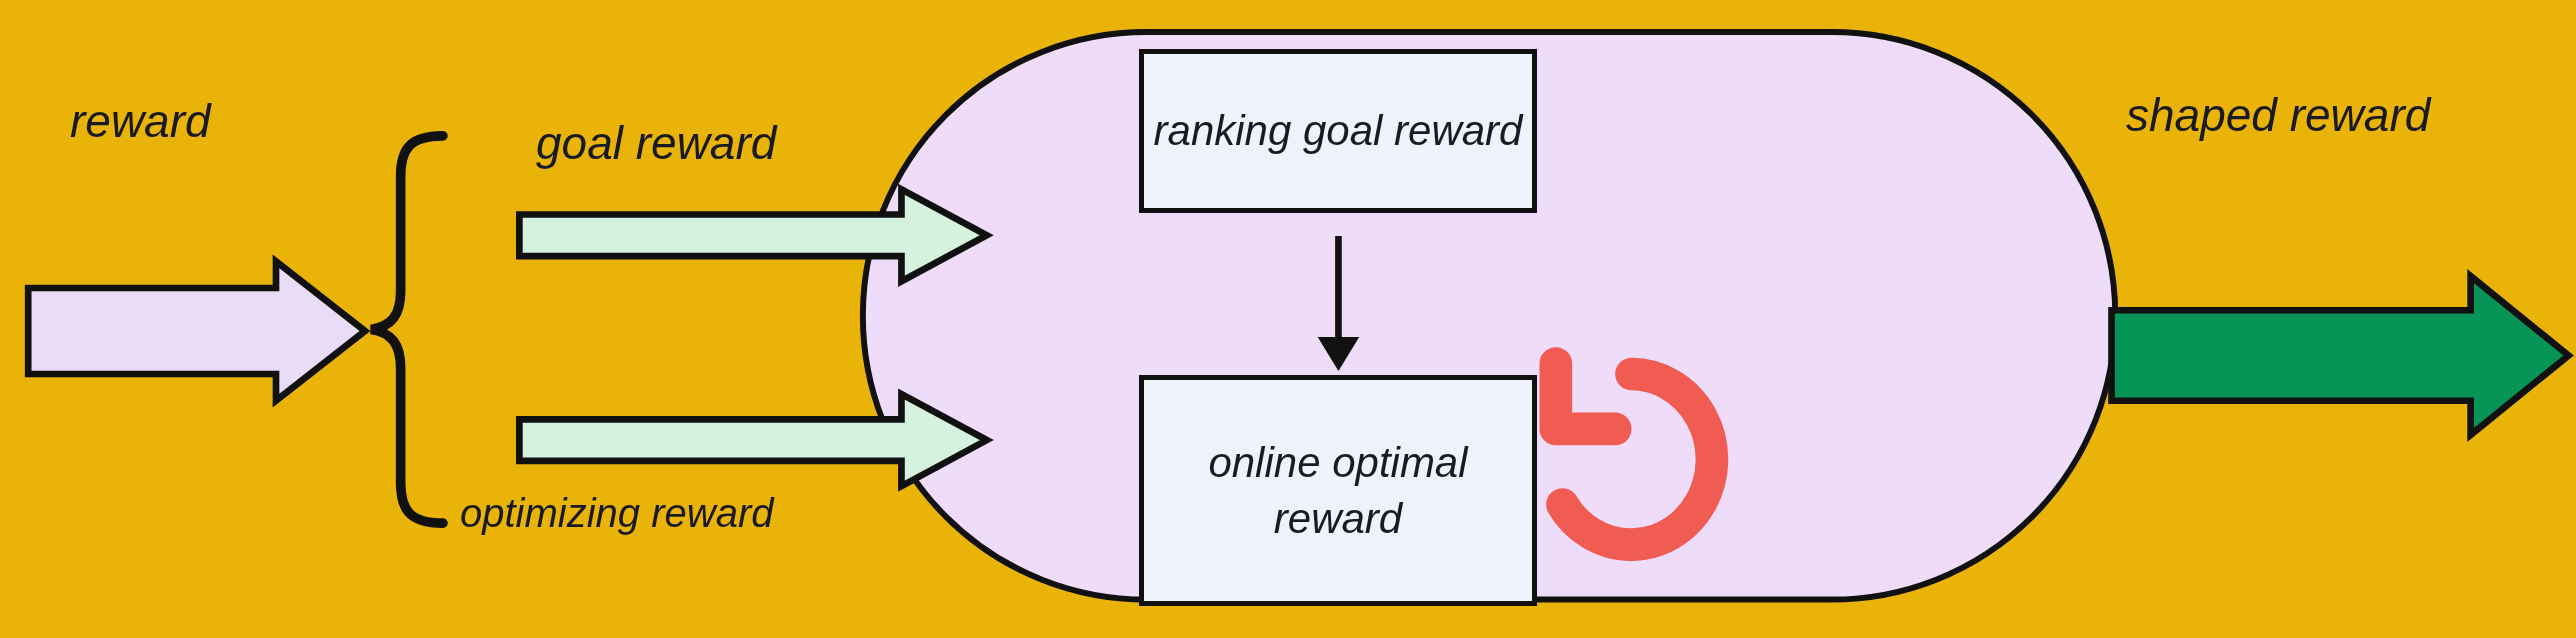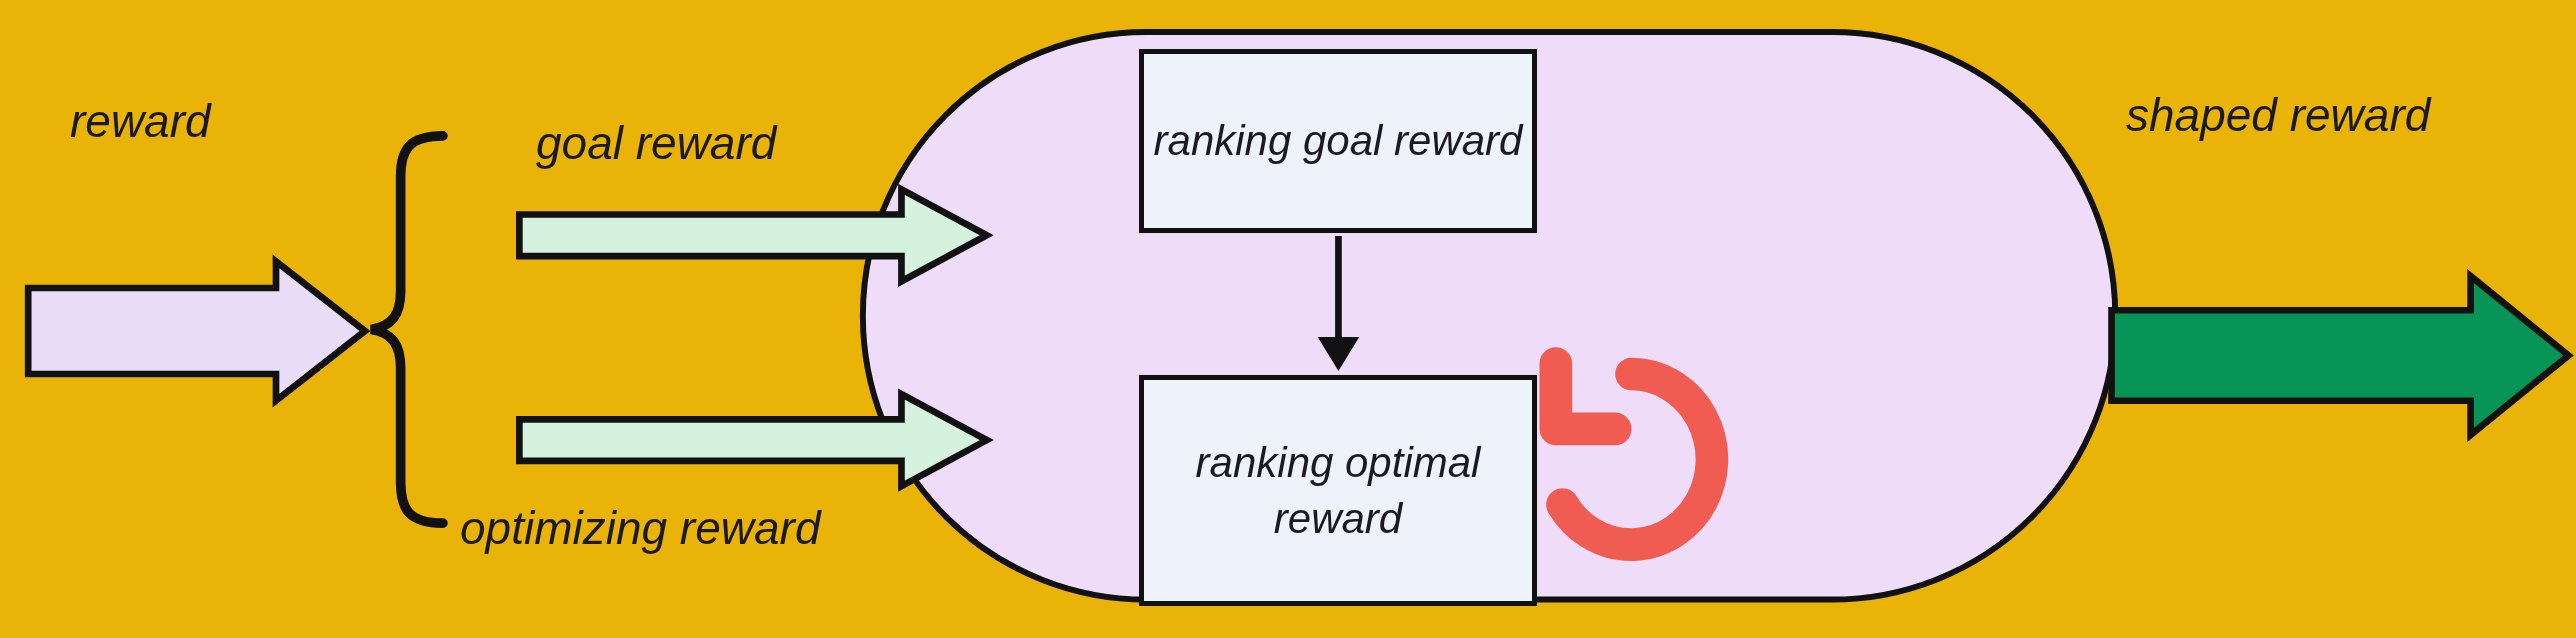--- a/index.html
+++ b/index.html
@@ -20,21 +20,21 @@
   }
   .lbl {
     position: absolute;
     color: #1a1a24;
     white-space: nowrap;
     line-height: 1.15;
     font-family: "Liberation Sans", sans-serif;
   }
   #label-reward        { left: 70px;   top: 95px; font-size: 46px; }
   #label-goal-reward   { left: 512px;  top: 117px; font-size: 46px; margin-left: 24px; }
-  #label-optimizing    { left: 460px;  top: 490px; font-size: 46px; margin-top: 12px; }
+  #label-optimizing    { left: 460px;  top: 490px; font-size: 40px; }
   #label-guiding       { left: 1364px; top: 266px; font-size: 39px; }
   #label-online        { left: 1740px; top: 415px; font-size: 40px; }
   #label-shaped-reward { left: 2126px; top: 89px; font-size: 46px; }
 
   .svg-layer {
     position: absolute;
     left: 0; top: 0;
     width: 2576px;
     height: 639px;
   }
@@ -46,21 +46,21 @@
     box-sizing: border-box;
     display: flex;
     align-items: center;
     justify-content: center;
     text-align: center;
     color: #1a1a24;
     font-size: 42px;
     line-height: 1.32;
     font-family: "Liberation Sans", sans-serif;
   }
-  #box-ranking  { left: 1139px; top: 49px;  width: 398px; height: 184px; }
+  #box-ranking  { left: 1139px; top: 49px;  width: 398px; height: 164px; }
   #box-choose   { left: 1139px; top: 375px; width: 398px; height: 231px; }
 </style>
 </head>
 <body>
 
 <div id="stage">
 
   <svg class="svg-layer" viewBox="0 0 3472 861">
 
     <rect x="1163" y="43" width="1688" height="765" rx="382" ry="382" fill="#eedcf9" stroke="#111111" stroke-width="8"></rect>
@@ -104,19 +104,19 @@
 
 
   <div class="lbl" id="label-shaped-reward">shaped reward</div>
 
   <div class="box" id="box-ranking">
     <span>ranking goal reward</span>
   </div>
 
   <div class="box" id="box-choose">
     <span>
-      <span>ranking optimal</span><br>
+      <span>online optimal</span><br>
       <span>reward</span>
     </span>
   </div>
 
 </div>
 
 
 </body></html>

